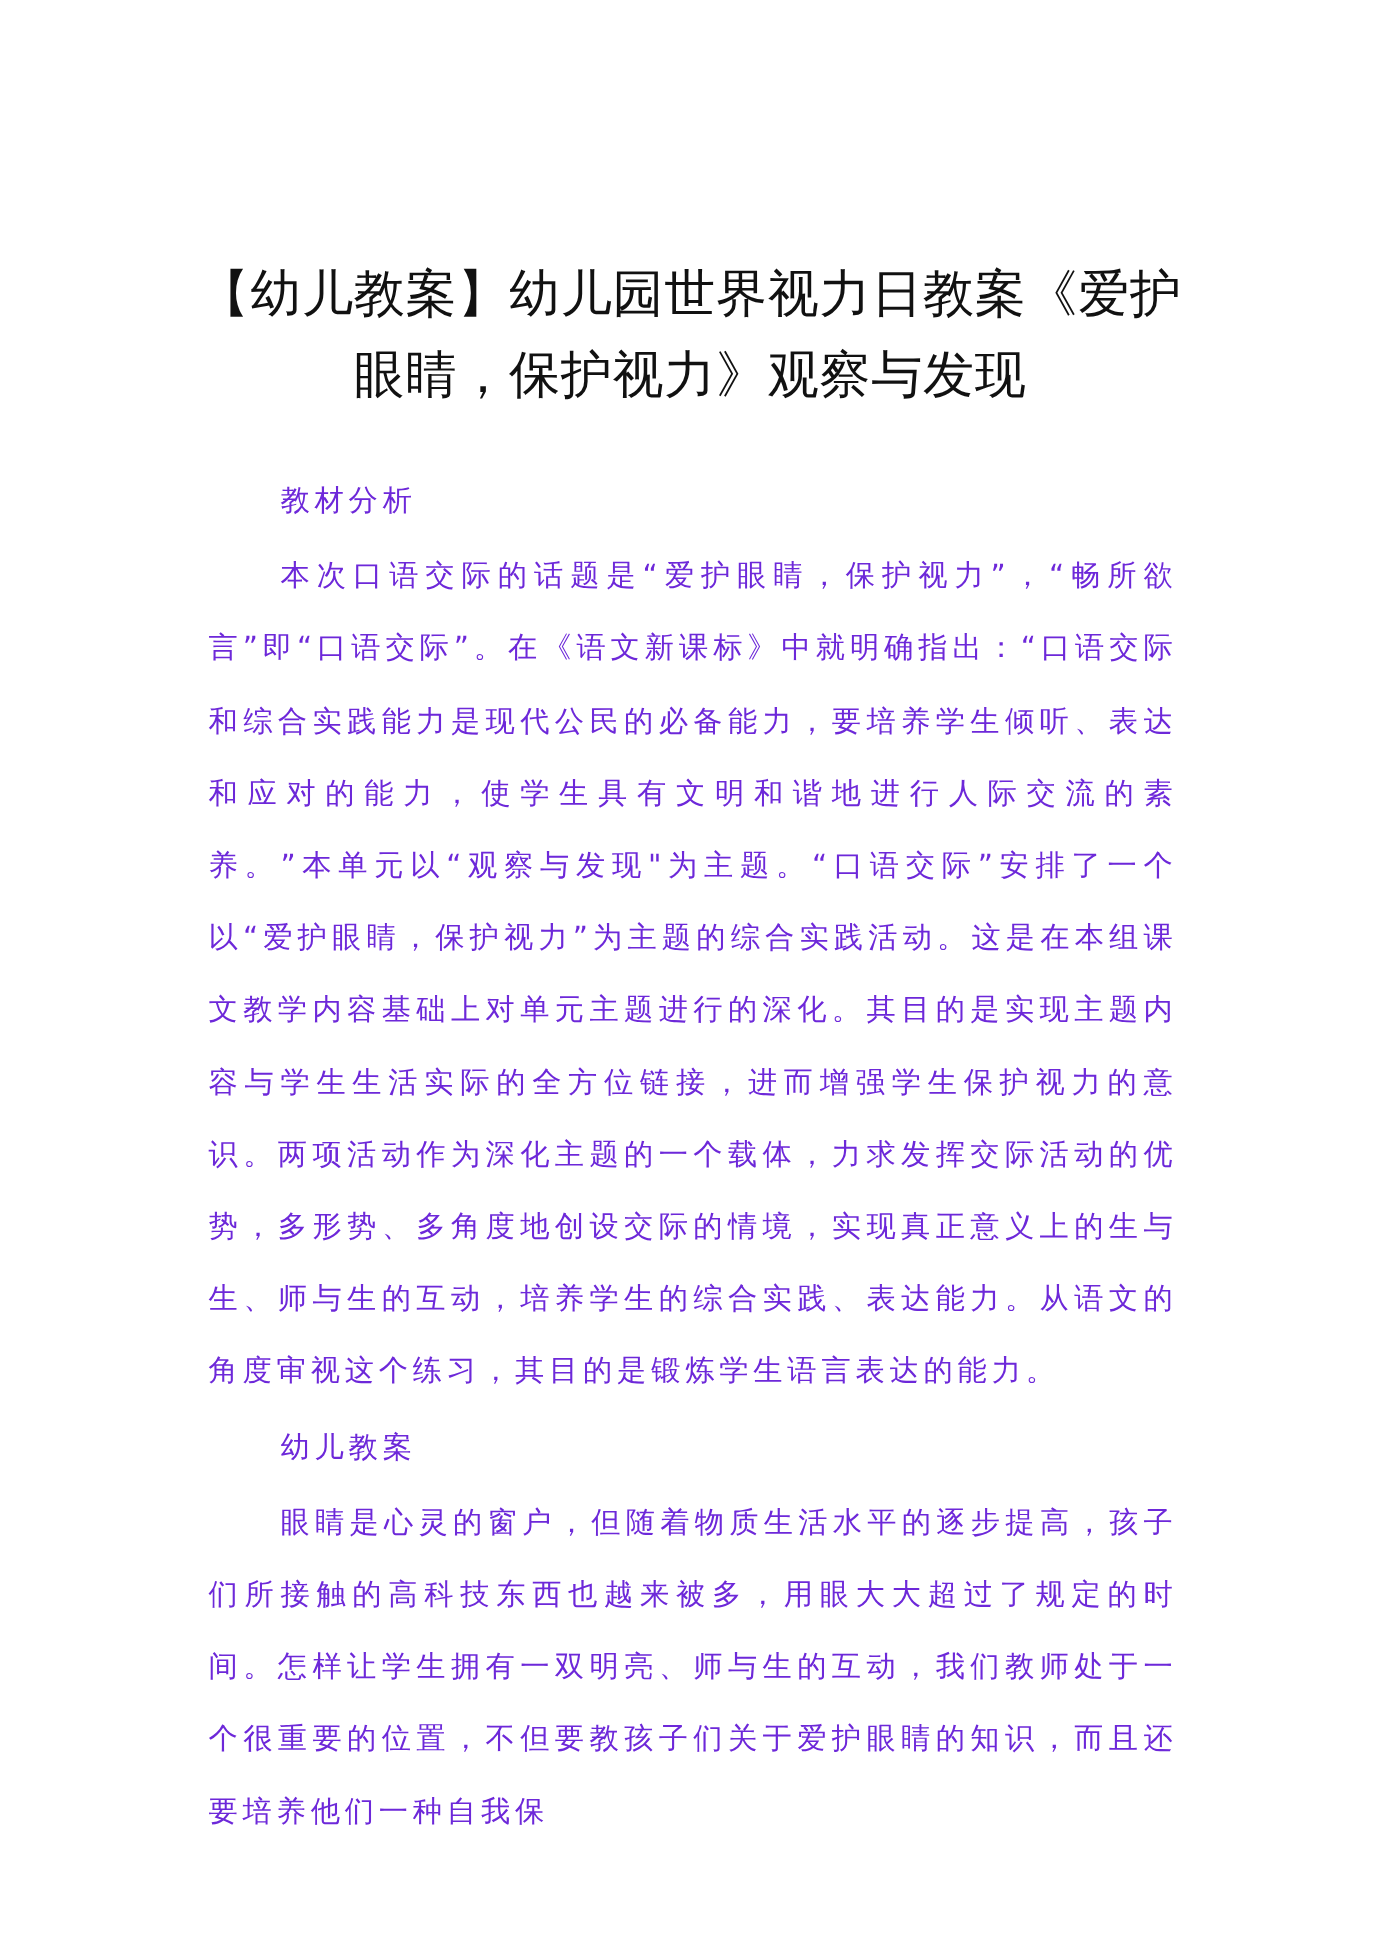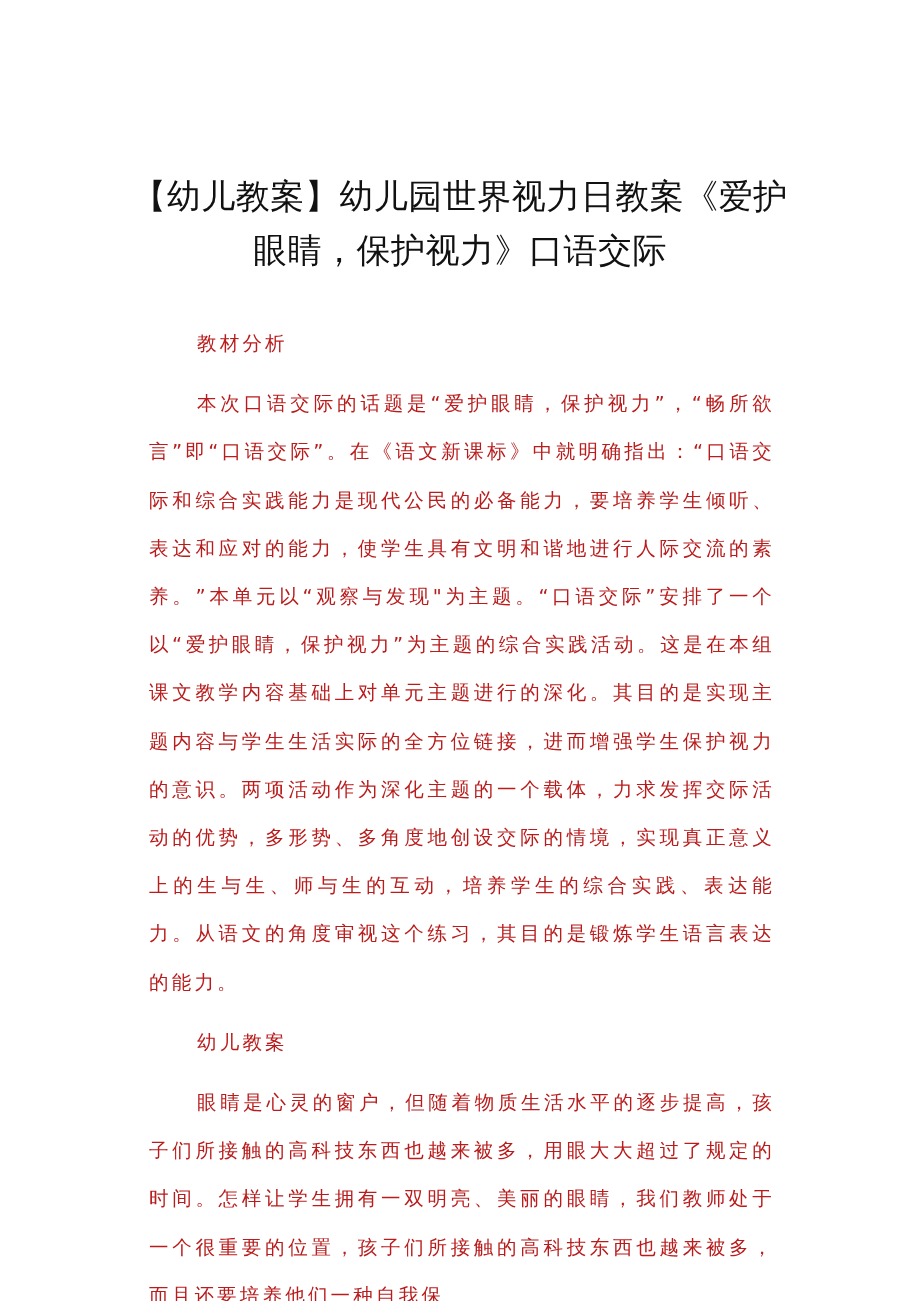--- a/index.html
+++ b/index.html
@@ -2,29 +2,29 @@
 <html><head>
 <meta charset="utf-8">
 <style>
   html, body { margin: 0; padding: 0; background: #ffffff; }
   body { width: 920px; height: 1301px; position: relative; overflow: hidden;
          font-family: "DejaVu Sans", "Liberation Sans", sans-serif; color: #1a1a1a; }
   .page { position: absolute; left: 0; top: 0; width: 920px; height: 1301px; background: #fff; }
   .title { position: absolute; left: 120px; top: 146px; width: 680px; text-align: center;
            font-size: 34px; line-height: 54px; color: #111; font-weight: normal; letter-spacing: 0.5px; }
   .body { position: absolute; left: 137px; top: 308px; width: 650px; }
-  .heading, .para { font-size: 19.5px; line-height: 48.2px; letter-spacing: 3.2px; margin: 12px; color: #b91c1c; }
+  .heading, .para { font-size: 19.5px; line-height: 48.2px; letter-spacing: 3.2px; margin: 2px; color: #6d28d9; }
   .heading { text-indent: 48px; }
   .para { text-indent: 48px; text-align: justify; }
 </style>
 </head>
 <body>
 
 <div class="page">
-  <h1 class="title">【幼儿教案】幼儿园世界视力日教案《爱护眼睛，保护视力》口语交际</h1>
+  <h1 class="title">【幼儿教案】幼儿园世界视力日教案《爱护眼睛，保护视力》观察与发现</h1>
 
   <div class="body">
     <p class="heading">教材分析</p>
     <p class="para">本次口语交际的话题是“爱护眼睛，保护视力”，“畅所欲言”即“口语交际”。在《语文新课标》中就明确指出：“口语交际和综合实践能力是现代公民的必备能力，要培养学生倾听、表达和应对的能力，使学生具有文明和谐地进行人际交流的素养。”本单元以“观察与发现"为主题。“口语交际”安排了一个以“爱护眼睛，保护视力”为主题的综合实践活动。这是在本组课文教学内容基础上对单元主题进行的深化。其目的是实现主题内容与学生生活实际的全方位链接，进而增强学生保护视力的意识。两项活动作为深化主题的一个载体，力求发挥交际活动的优势，多形势、多角度地创设交际的情境，实现真正意义上的生与生、师与生的互动，培养学生的综合实践、表达能力。从语文的角度审视这个练习，其目的是锻炼学生语言表达的能力。</p>
     <p class="heading">幼儿教案</p>
-    <p class="para">眼睛是心灵的窗户，但随着物质生活水平的逐步提高，孩子们所接触的高科技东西也越来被多，用眼大大超过了规定的时间。怎样让学生拥有一双明亮、美丽的眼睛，我们教师处于一个很重要的位置，孩子们所接触的高科技东西也越来被多，而且还要培养他们一种自我保</p>
+    <p class="para">眼睛是心灵的窗户，但随着物质生活水平的逐步提高，孩子们所接触的高科技东西也越来被多，用眼大大超过了规定的时间。怎样让学生拥有一双明亮、师与生的互动，我们教师处于一个很重要的位置，不但要教孩子们关于爱护眼睛的知识，而且还要培养他们一种自我保</p>
   </div>
 </div>
 
 </body></html>

